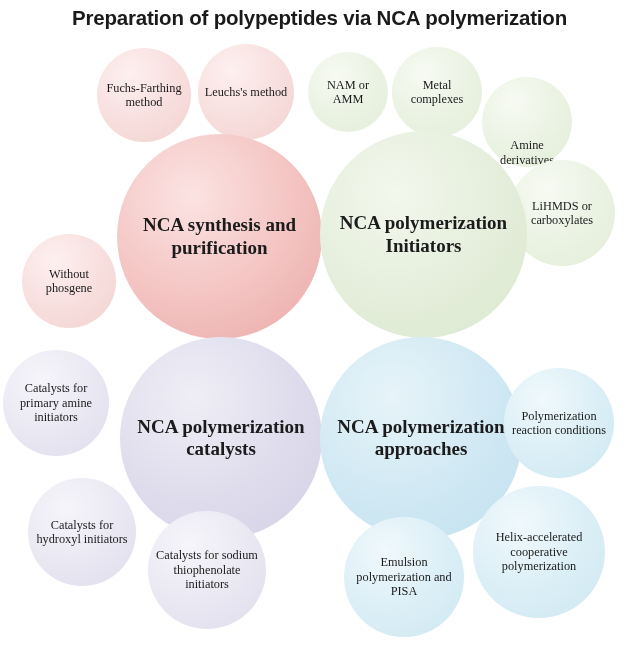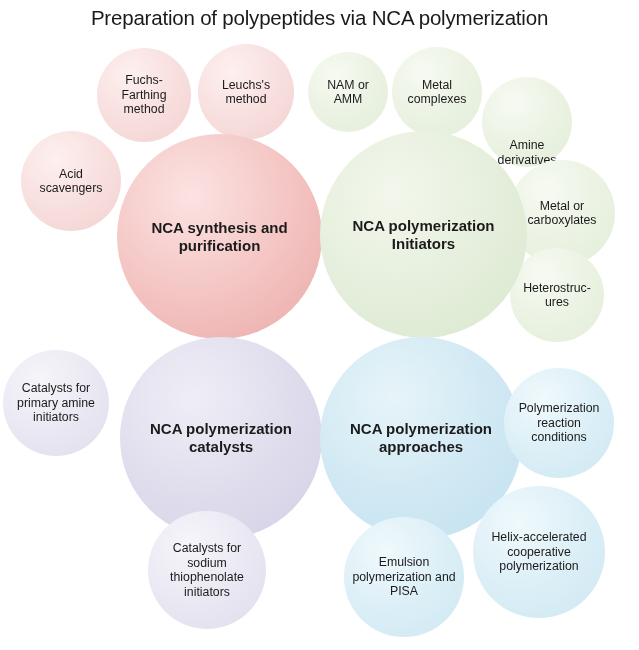--- a/index.html
+++ b/index.html
@@ -19,45 +19,46 @@
     height: 650px;
     background: #ffffff;
   }
   #title {
     position: absolute;
     top: 6px;
     left: 0;
     width: 639px;
     text-align: center;
     font-size: 20.5px;
-    font-weight: normal;
+    font-weight: bold;
     color: #1a1a1a;
     letter-spacing: -0.2px;
   }
   .bubble {
     position: absolute;
     border-radius: 50%;
     display: flex;
     align-items: center;
     justify-content: center;
     text-align: center;
     box-sizing: border-box;
     line-height: 1.18;
     color: #1b1b1b;
+    font-family: Liberation Serif, serif;
   }
   .bubble span {
     display: block;
     width: 100%;
     padding: 0 6px;
     box-sizing: border-box;
   }
   
   .core {
     font-weight: bold;
-    font-size: 15px;
+    font-size: 19px;
   }
   .core.c1 {
     background: radial-gradient(circle at 36% 30%, #fbe3e2 0%, #f3c3c1 55%, #e9a9a6 100%);
   }
   .core.c2 {
     background: radial-gradient(circle at 36% 30%, #f3f7ec 0%, #e4eedb 55%, #d9e8cd 100%);
   }
   .core.c3 {
     background: radial-gradient(circle at 36% 30%, #efeef6 0%, #dedcec 55%, #d2cfe4 100%);
   }
@@ -90,45 +91,41 @@
   <div id="title">Preparation of polypeptides via NCA polymerization</div>
 
   <div class="bubble sat s-red" style="left:97px; top:48px; width:94px; height:94px;">
     <span>Fuchs-Farthing method</span>
   </div>
 
   <div class="bubble sat s-red" style="left:198px; top:44px; width:96px; height:96px;text-align:center;">
     <span>Leuchs's method</span>
   </div>
 
-  <div class="bubble sat s-red" style="left:21px; top:131px; width:100px; height:100px;">
-    <span>Acid scavengers</span>
+
+  <div class="bubble sat s-red" style="left:22px; top:234px; width:94px; height:94px;">
+    <span>Without phosgene</span>
   </div>
-
 
   <div class="bubble sat s-green" style="left:308px; top:52px; width:80px; height:80px;">
     <span>NAM or AMM</span>
   </div>
 
   <div class="bubble sat s-green" style="left:392px; top:47px; width:90px; height:90px;">
     <span>Metal complexes</span>
   </div>
 
   <div class="bubble sat s-green" style="left:482px; top:77px; width:90px; height:90px;align-items:flex-end;">
     <span>Amine derivatives</span>
   </div>
 
   <div class="bubble sat s-green" style="left:509px; top:160px; width:106px; height:106px;">
-    <span>Metal or carboxylates</span>
+    <span>LiHMDS or carboxylates</span>
   </div>
 
-  <div class="bubble sat s-green" style="left:510px; top:248px; width:94px; height:94px;">
-    <span>Heterostruc-
-ures</span>
-  </div>
 
   <div class="bubble core c1" style="left:117px; top:134px; width:205px; height:205px;">
     <span>NCA synthesis and purification</span>
   </div>
 
   <div class="bubble core c2" style="left:320px; top:131px; width:207px; height:207px;">
     <span>NCA polymerization Initiators</span>
   </div>
 
   <div class="bubble core c3" style="left:120px; top:337px; width:202px; height:202px;">
@@ -136,20 +133,23 @@
   </div>
 
   <div class="bubble core c4" style="left:320px; top:337px; width:202px; height:202px;">
     <span>NCA polymerization approaches</span>
   </div>
 
   <div class="bubble sat s-purple" style="left:3px; top:350px; width:106px; height:106px;justify-content:center;">
     <span>Catalysts for primary amine initiators</span>
   </div>
 
+  <div class="bubble sat s-purple" style="left:28px; top:478px; width:108px; height:108px;">
+    <span>Catalysts for hydroxyl initiators</span>
+  </div>
 
   <div class="bubble sat s-purple" style="left:148px; top:511px; width:118px; height:118px;">
     <span>Catalysts for sodium thiophenolate initiators</span>
   </div>
 
   <div class="bubble sat s-blue" style="left:504px; top:368px; width:110px; height:110px;justify-content:flex-end;">
     <span>Polymerization reaction conditions</span>
   </div>
 
   <div class="bubble sat s-blue" style="left:344px; top:517px; width:120px; height:120px;">

